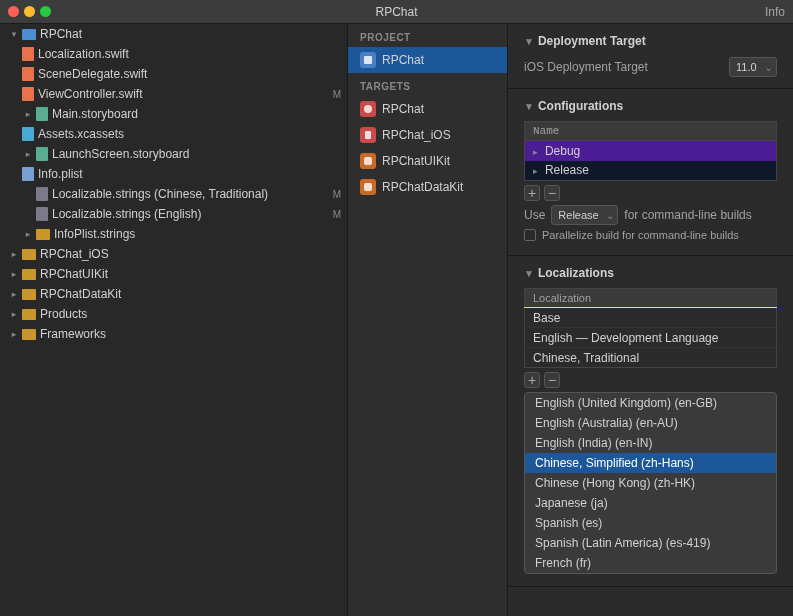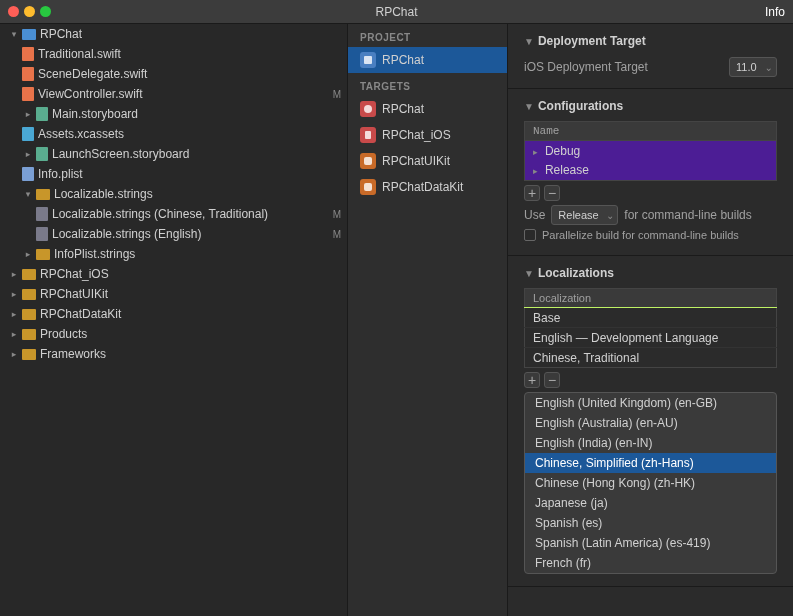--- a/index.html
+++ b/index.html
@@ -42,21 +42,21 @@
       position: absolute;
       left: 50%;
       transform: translateX(-50%);
       color: #d0d0d0;
       font-size: 12px;
       font-weight: 500;
     }
     #title-bar-info {
       position: absolute;
       right: 8px;
-      color: #ffffff;
+      color: #a3a3a3;
       font-size: 12px;
     }
 
     
     #main {
       display: flex;
       flex: 1;
       overflow: hidden;
     }
 
@@ -268,21 +268,21 @@
       border-bottom: 1px solid #444;
       font-family: Liberation Mono, monospace;
     }
     .config-table td {
       padding: 2px 8px;
       font-size: 12px;
       color: #d0d0d0;
       height: 20px;
     }
     .config-row-debug td { background: #4c1d95; }
-    .config-row-release td { background: #4c1d95; }
+    .config-row-release td { background: #0f172a; }
 
     .config-arrow {
       color: #888;
       font-size: 9px;
       margin-right: 4px;
     }
 
     .plus-minus-row {
       display: flex;
       align-items: center;
@@ -398,21 +398,21 @@
   <div id="file-tree">
 
     <div class="tree-item tree-indent-1">
       <span class="tree-arrow arrow-down"></span>
       <span class="folder-icon folder-blue"></span>
       <span>RPChat</span>
     </div>
 
     <div class="tree-item tree-indent-2">
       <span class="file-icon swift-icon"></span>
-      <span>Traditional.swift</span>
+      <span>Localization.swift</span>
     </div>
 
     <div class="tree-item tree-indent-2">
       <span class="file-icon swift-icon"></span>
       <span>SceneDelegate.swift</span>
     </div>
 
     <div class="tree-item tree-indent-2">
       <span class="file-icon swift-icon"></span>
       <span>ViewController.swift</span>
@@ -434,25 +434,20 @@
       <span class="tree-arrow arrow-right"></span>
       <span class="file-icon storyboard-icon"></span>
       <span>LaunchScreen.storyboard</span>
     </div>
 
     <div class="tree-item tree-indent-2">
       <span class="file-icon plist-icon"></span>
       <span>Info.plist</span>
     </div>
 
-    <div class="tree-item tree-indent-2">
-      <span class="tree-arrow arrow-down"></span>
-      <span class="folder-icon folder-yellow"></span>
-      <span>Localizable.strings</span>
-    </div>
 
     <div class="tree-item tree-indent-3">
       <span class="file-icon strings-icon"></span>
       <span>Localizable.strings (Chinese, Traditional)</span>
       <span class="badge-m">M</span>
     </div>
 
     <div class="tree-item tree-indent-3">
       <span class="file-icon strings-icon"></span>
       <span>Localizable.strings (English)</span>

